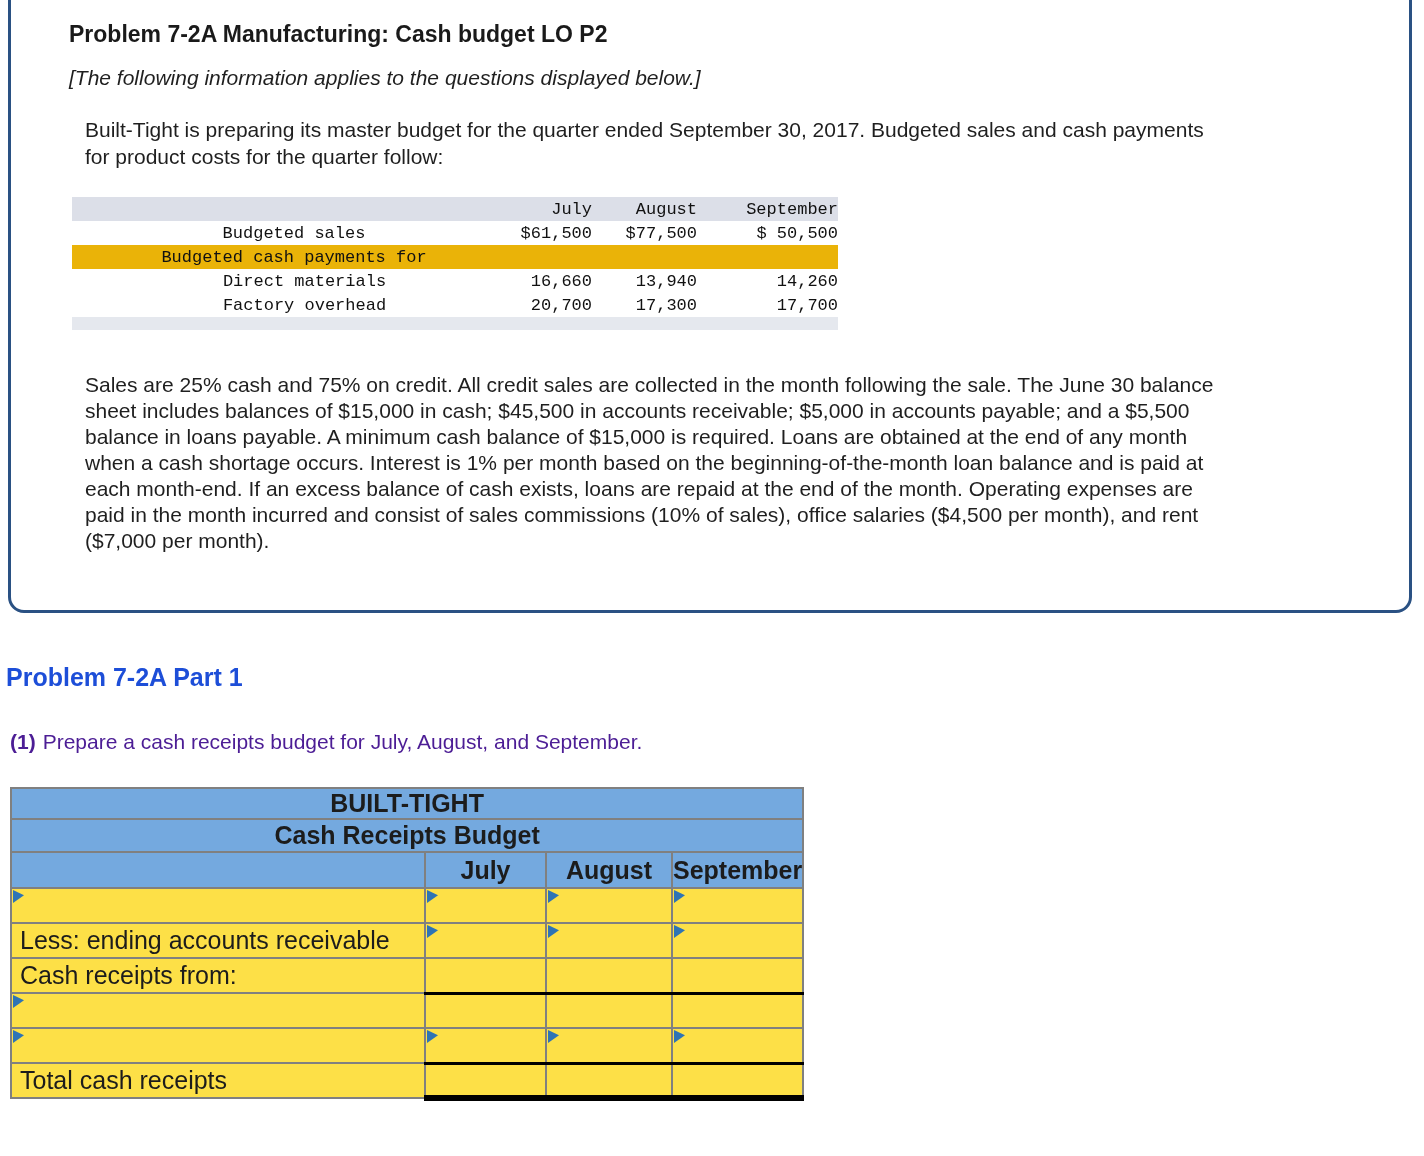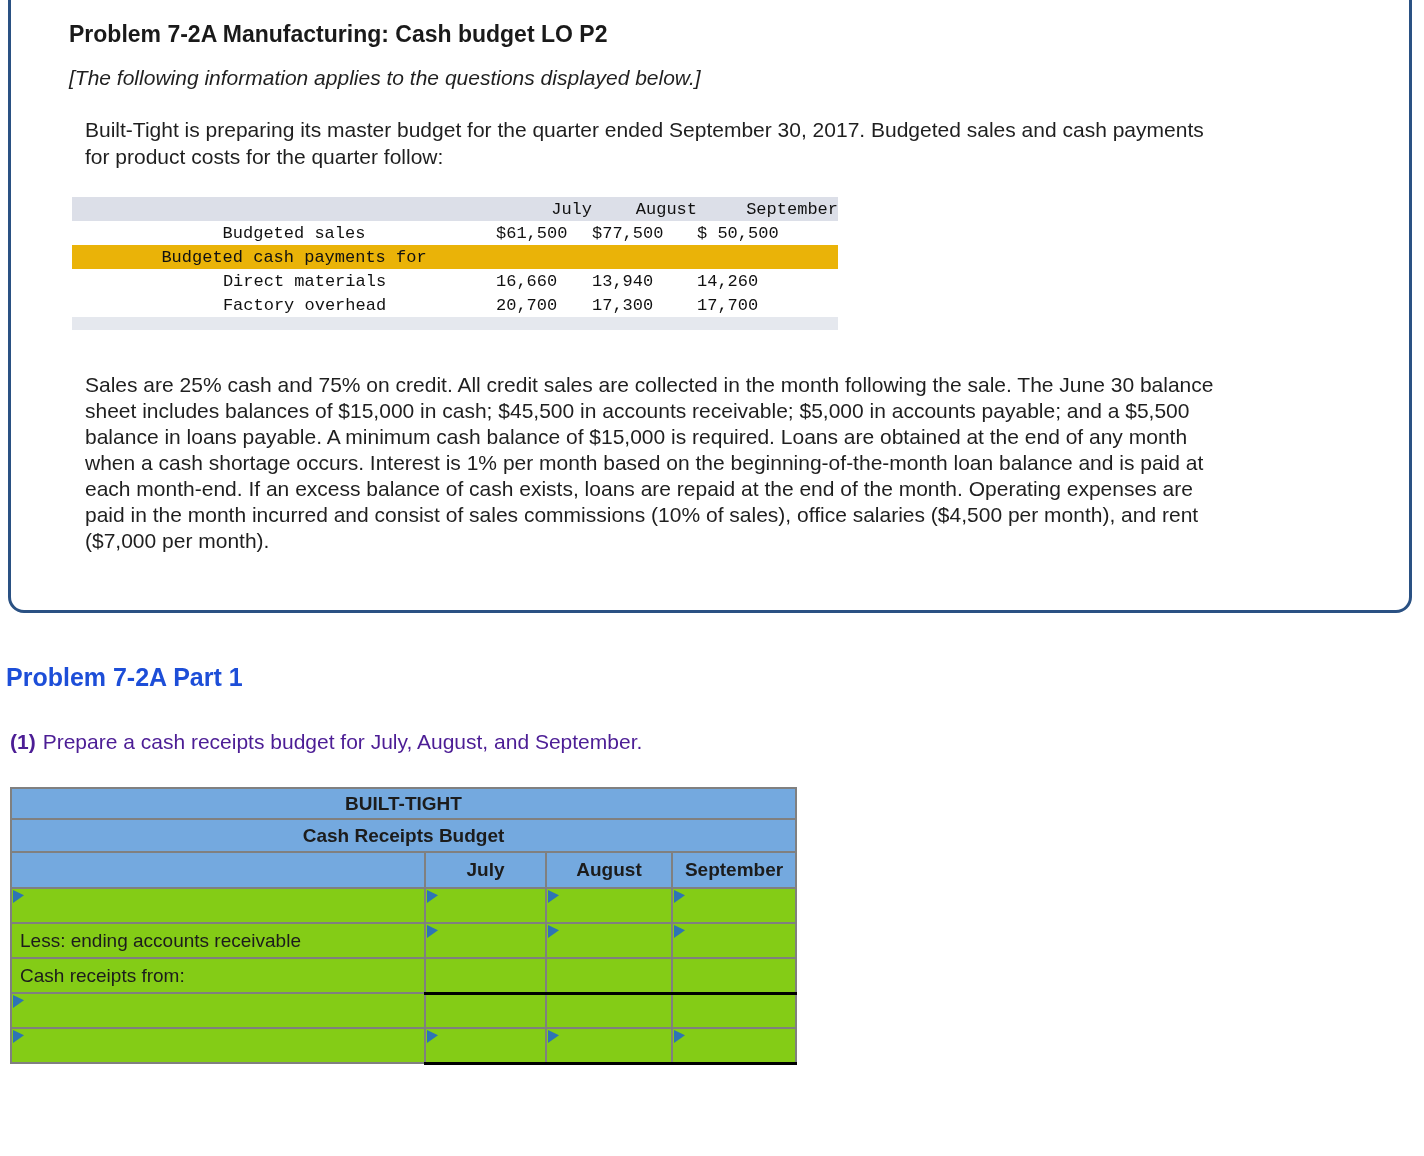--- a/index.html
+++ b/index.html
@@ -16,40 +16,40 @@
   .intro-para{margin-top:25px;}
   .details-para{margin-top:42px;line-height:26px;}
 
   
   .info-table{border-collapse:collapse;margin:27px 0 0 3px;
     font-family:"Liberation Mono",monospace;font-size:17px;color:#111;}
   .info-table td,.info-table th{padding:0;height:24px;font-weight:normal;vertical-align:middle;}
   .info-table th{text-align:right;}
   .info-table .lbl{text-align:center;padding-left:20px;}
   .info-table .indent .lbl{padding-left:41px;}
-  .info-table .num{text-align:left;}
+  .info-table .num{text-align:right;}
   .info-table .hdr-row{background:#dcdfe8;}
   .info-table .alt{background:#eab308;}
   .info-table .bottom-band td{height:13px;background:#e5e8ee;}
   .th-july{padding-right:9px;}
   .th-august{padding-right:1px;}
   .th-september{padding-right:11px;}
   .col-september{padding-right:23px;}
 
   
   .part-heading{position:absolute;left:6px;top:662px;margin:0;
     font-size:25px;font-weight:bold;color:#1d4ed8;line-height:30px;}
   .instruction{position:absolute;left:2px;top:722px;margin:8px;font-size:21px;color:#4c1d95;}
   .instruction b{margin-right:7px;}
 
   
   .budget-table{position:absolute;left:10px;top:787px;border-collapse:collapse;
-    font-size:19px;color:#1c1c1c;table-layout:fixed;}
+    font-size:25px;color:#1c1c1c;table-layout:fixed;}
   .budget-table td{border:2px solid #808080;box-sizing:border-box;
-    vertical-align:middle;position:relative;background:#84cc16;padding:0;}
+    vertical-align:middle;position:relative;background:#fde047;padding:0;}
   .budget-table .bhead{background:#74a9df;font-weight:bold;text-align:center;color:#1c1c1c;}
   .budget-table .trow1{height:31px;}
   .budget-table .trow2{height:33px;border-radius:12px;}
   .budget-table .trow3{height:34px;}
   .budget-table .colrow{height:36px;}
   .budget-table .drow{height:35px;}
   .budget-table .lblcell{text-align:left;padding-left:8px;}
   .budget-table .ub{border-bottom:3px solid #000;}   
   .budget-table .db{border-bottom:6px solid #000;}   
   .tri{position:absolute;top:1px;left:1px;width:11px;height:13px;
@@ -194,14 +194,20 @@
           <span class="tri"></span>
         </td>
     <td class="ub">
           <span class="tri"></span>
         </td>
     <td class="ub">
           <span class="tri"></span>
         </td>
   </tr>
 
+  <tr class="drow">
+    <td class="lblcell">Total cash receipts</td>
+    <td class="db"></td>
+    <td class="db"></td>
+    <td class="db"></td>
+  </tr>
 </tbody>
   </table>
 
 </body></html>

